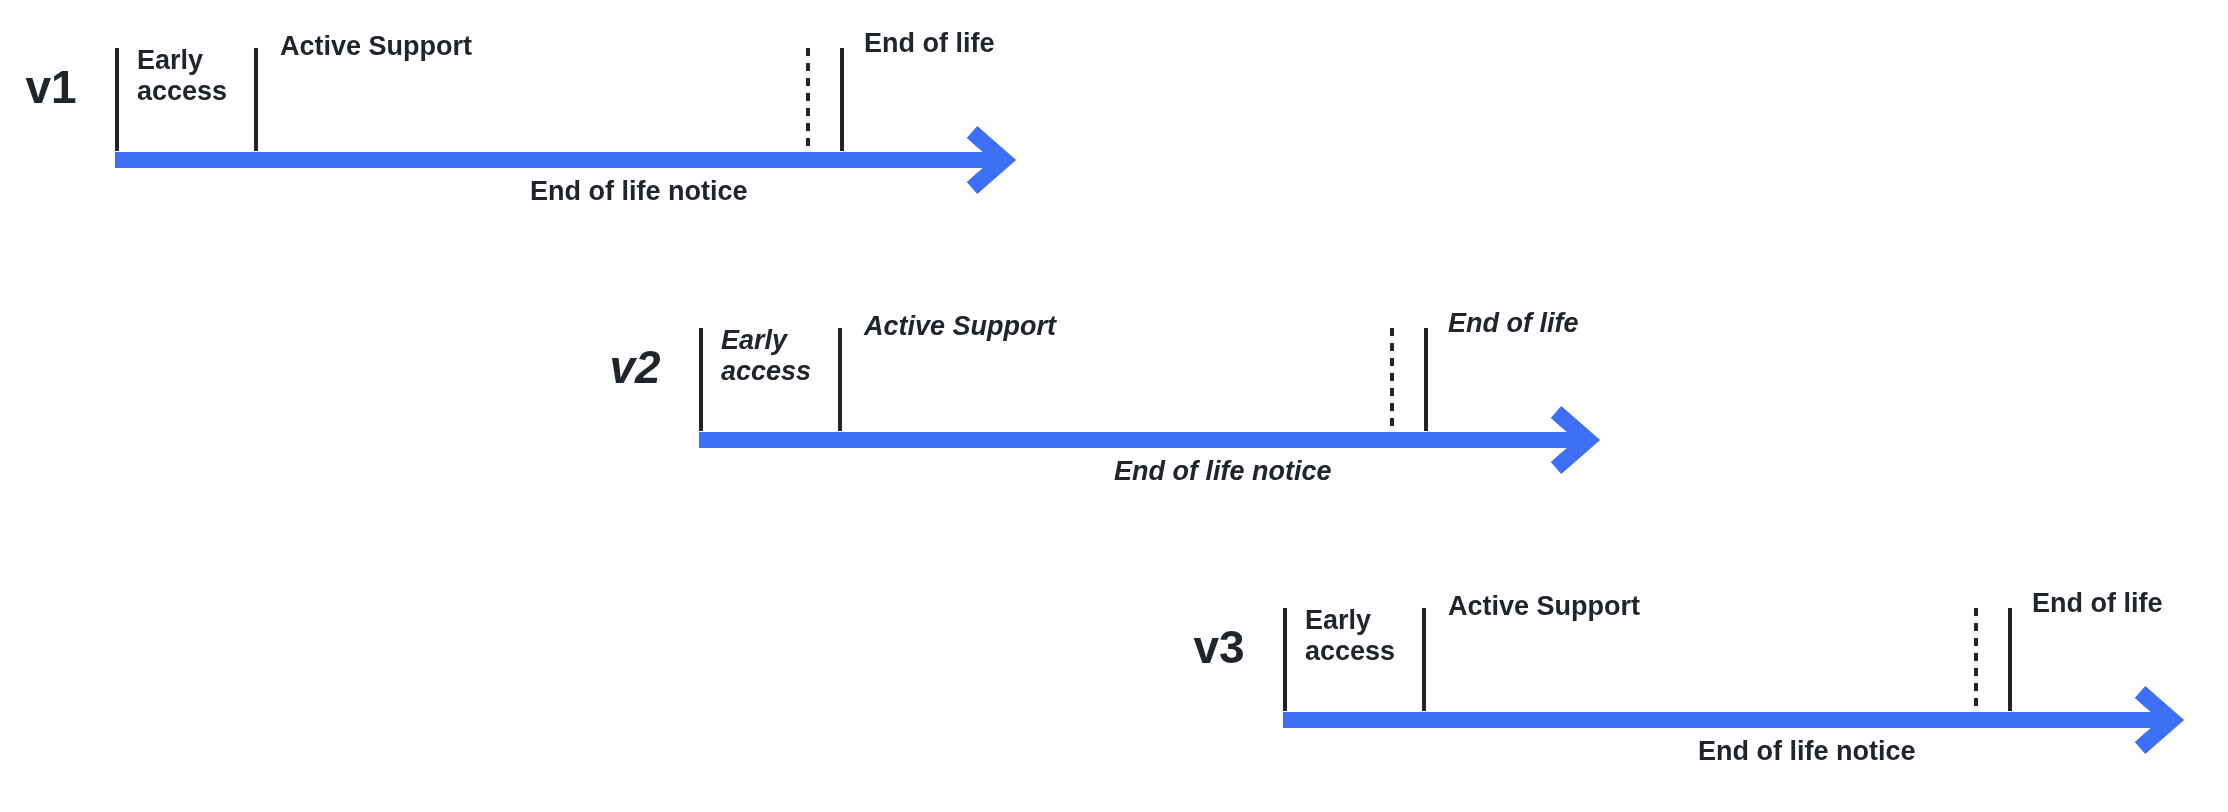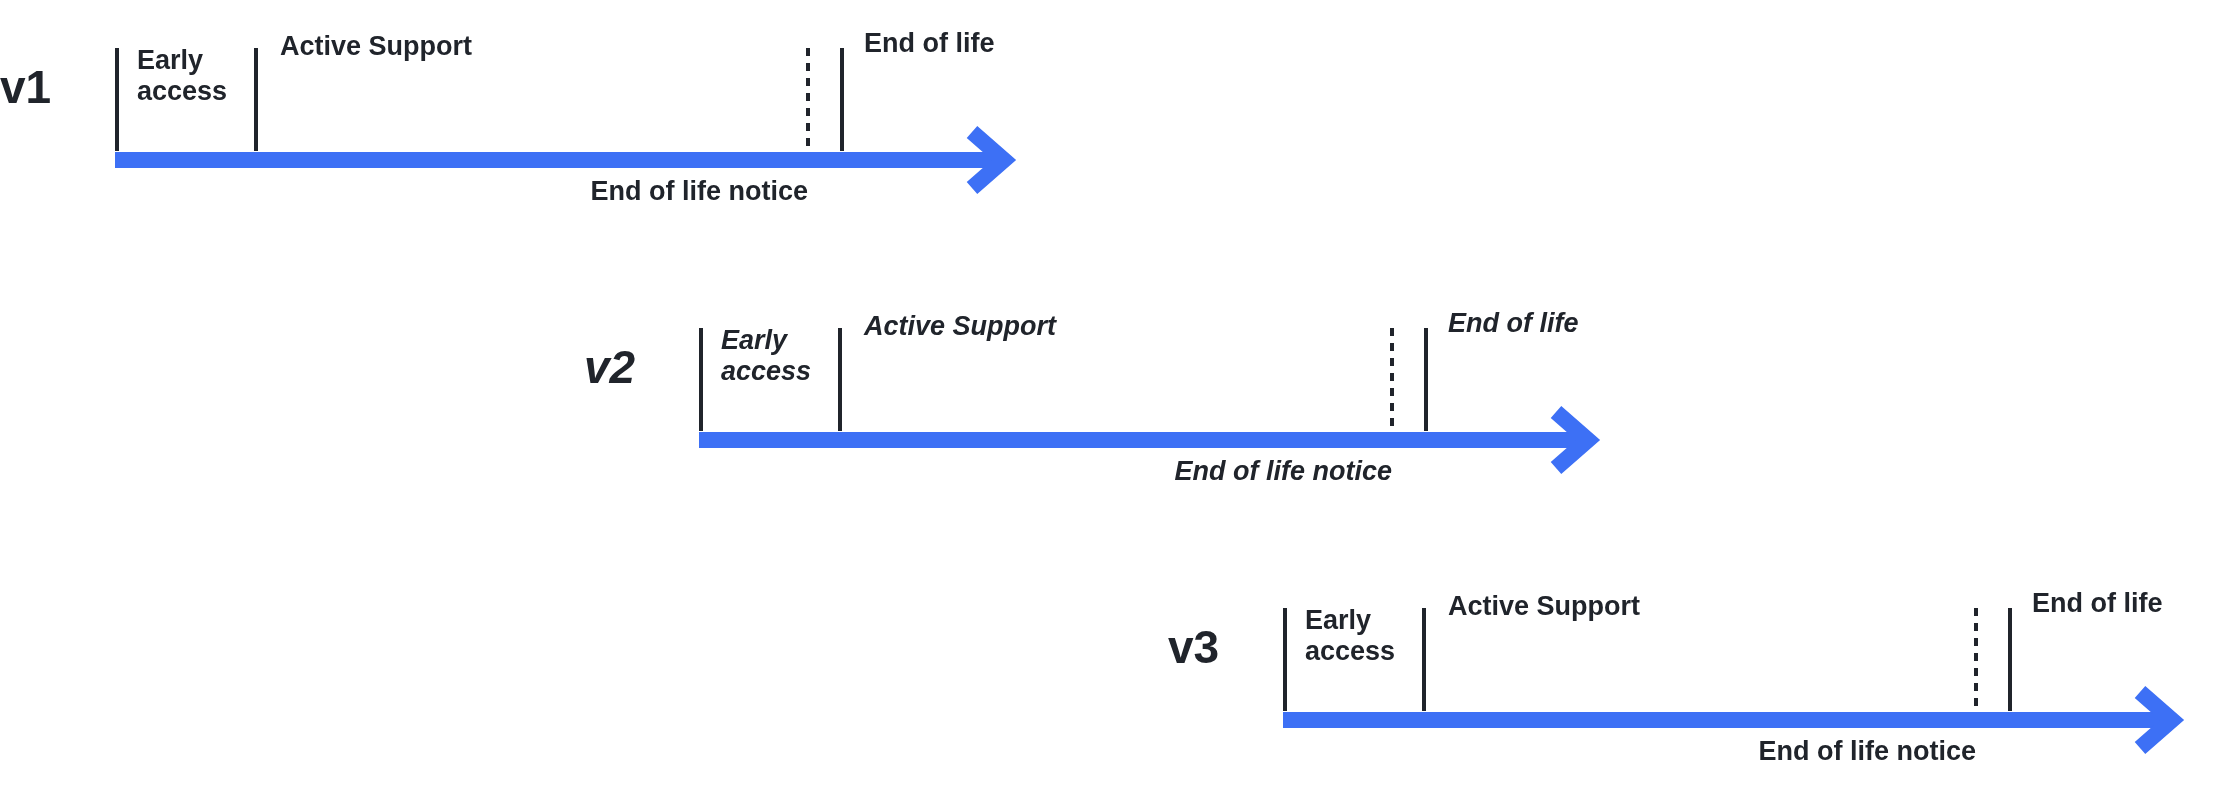--- a/index.html
+++ b/index.html
@@ -17,27 +17,27 @@
     font-weight:700;
     color:var(--ink);
   }
   .row{position:absolute;width:1070px;height:215px;}
   .row1{left:0;top:0;}
   .row2{left:584px;top:280px;font-style:italic;}
   .row3{left:1168px;top:560px;}
   .row-svg{position:absolute;left:0;top:40px;display:block;}
   .v-label{
     position:absolute;left:0;top:64px;width:102px;
-    text-align:left;font-size:46px;line-height:46px;white-space:nowrap;
+    text-align:center;font-size:46px;line-height:46px;white-space:nowrap;
   }
   .lbl{position:absolute;font-size:27px;line-height:31px;}
   .lbl-early{left:137px;top:45px;width:118px;}
   .lbl-active{left:280px;top:31px;white-space:nowrap;}
   .lbl-eol{left:864px;top:28px;white-space:nowrap;}
-  .lbl-notice{left:508px;top:176px;width:300px;text-align:right;white-space:nowrap;}
+  .lbl-notice{left:530px;top:176px;width:300px;text-align:left;white-space:nowrap;}
   .tick{stroke:var(--ink);stroke-width:4px;}
   .tick-dashed{stroke:var(--ink);stroke-width:4px;stroke-dasharray:8 7;}
   .shaft{stroke:var(--accent);stroke-width:16px;stroke-linecap:butt;}
   .head{fill:none;stroke:var(--accent);stroke-width:16px;stroke-linecap:butt;stroke-linejoin:miter;stroke-miterlimit:6;}
 </style>
 </head>
 <body>
 
 <div class="canvas">
 

